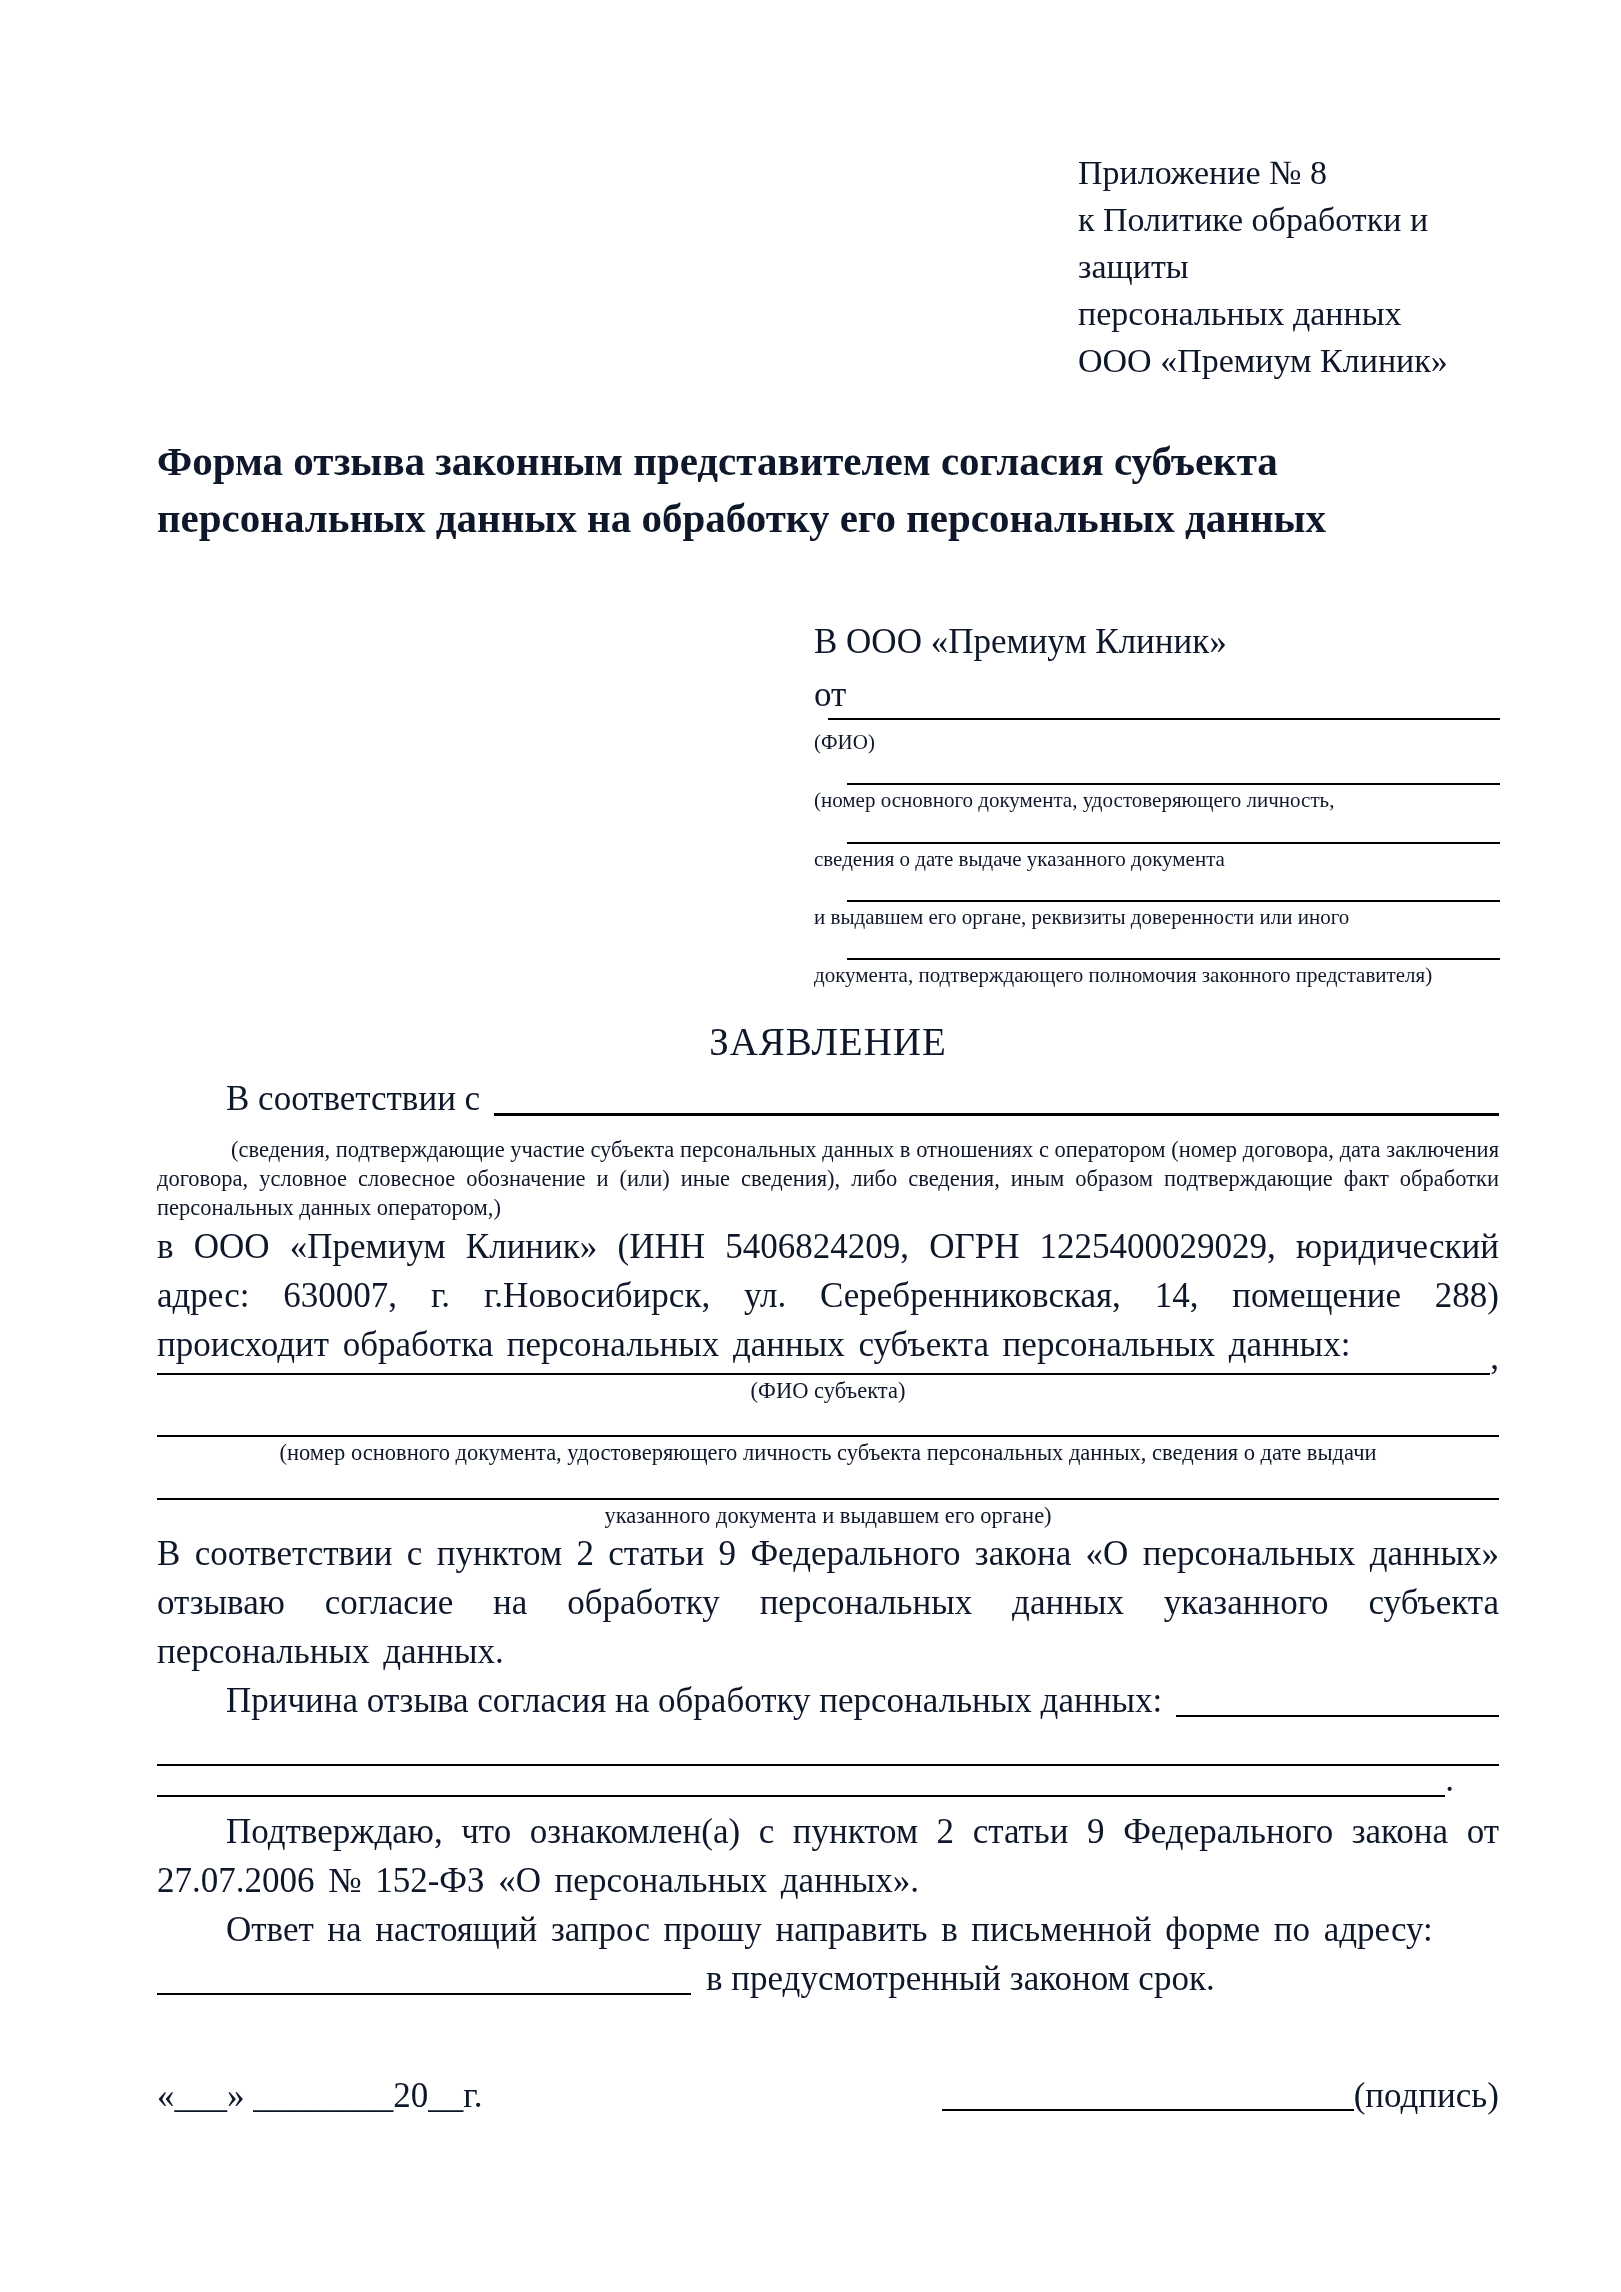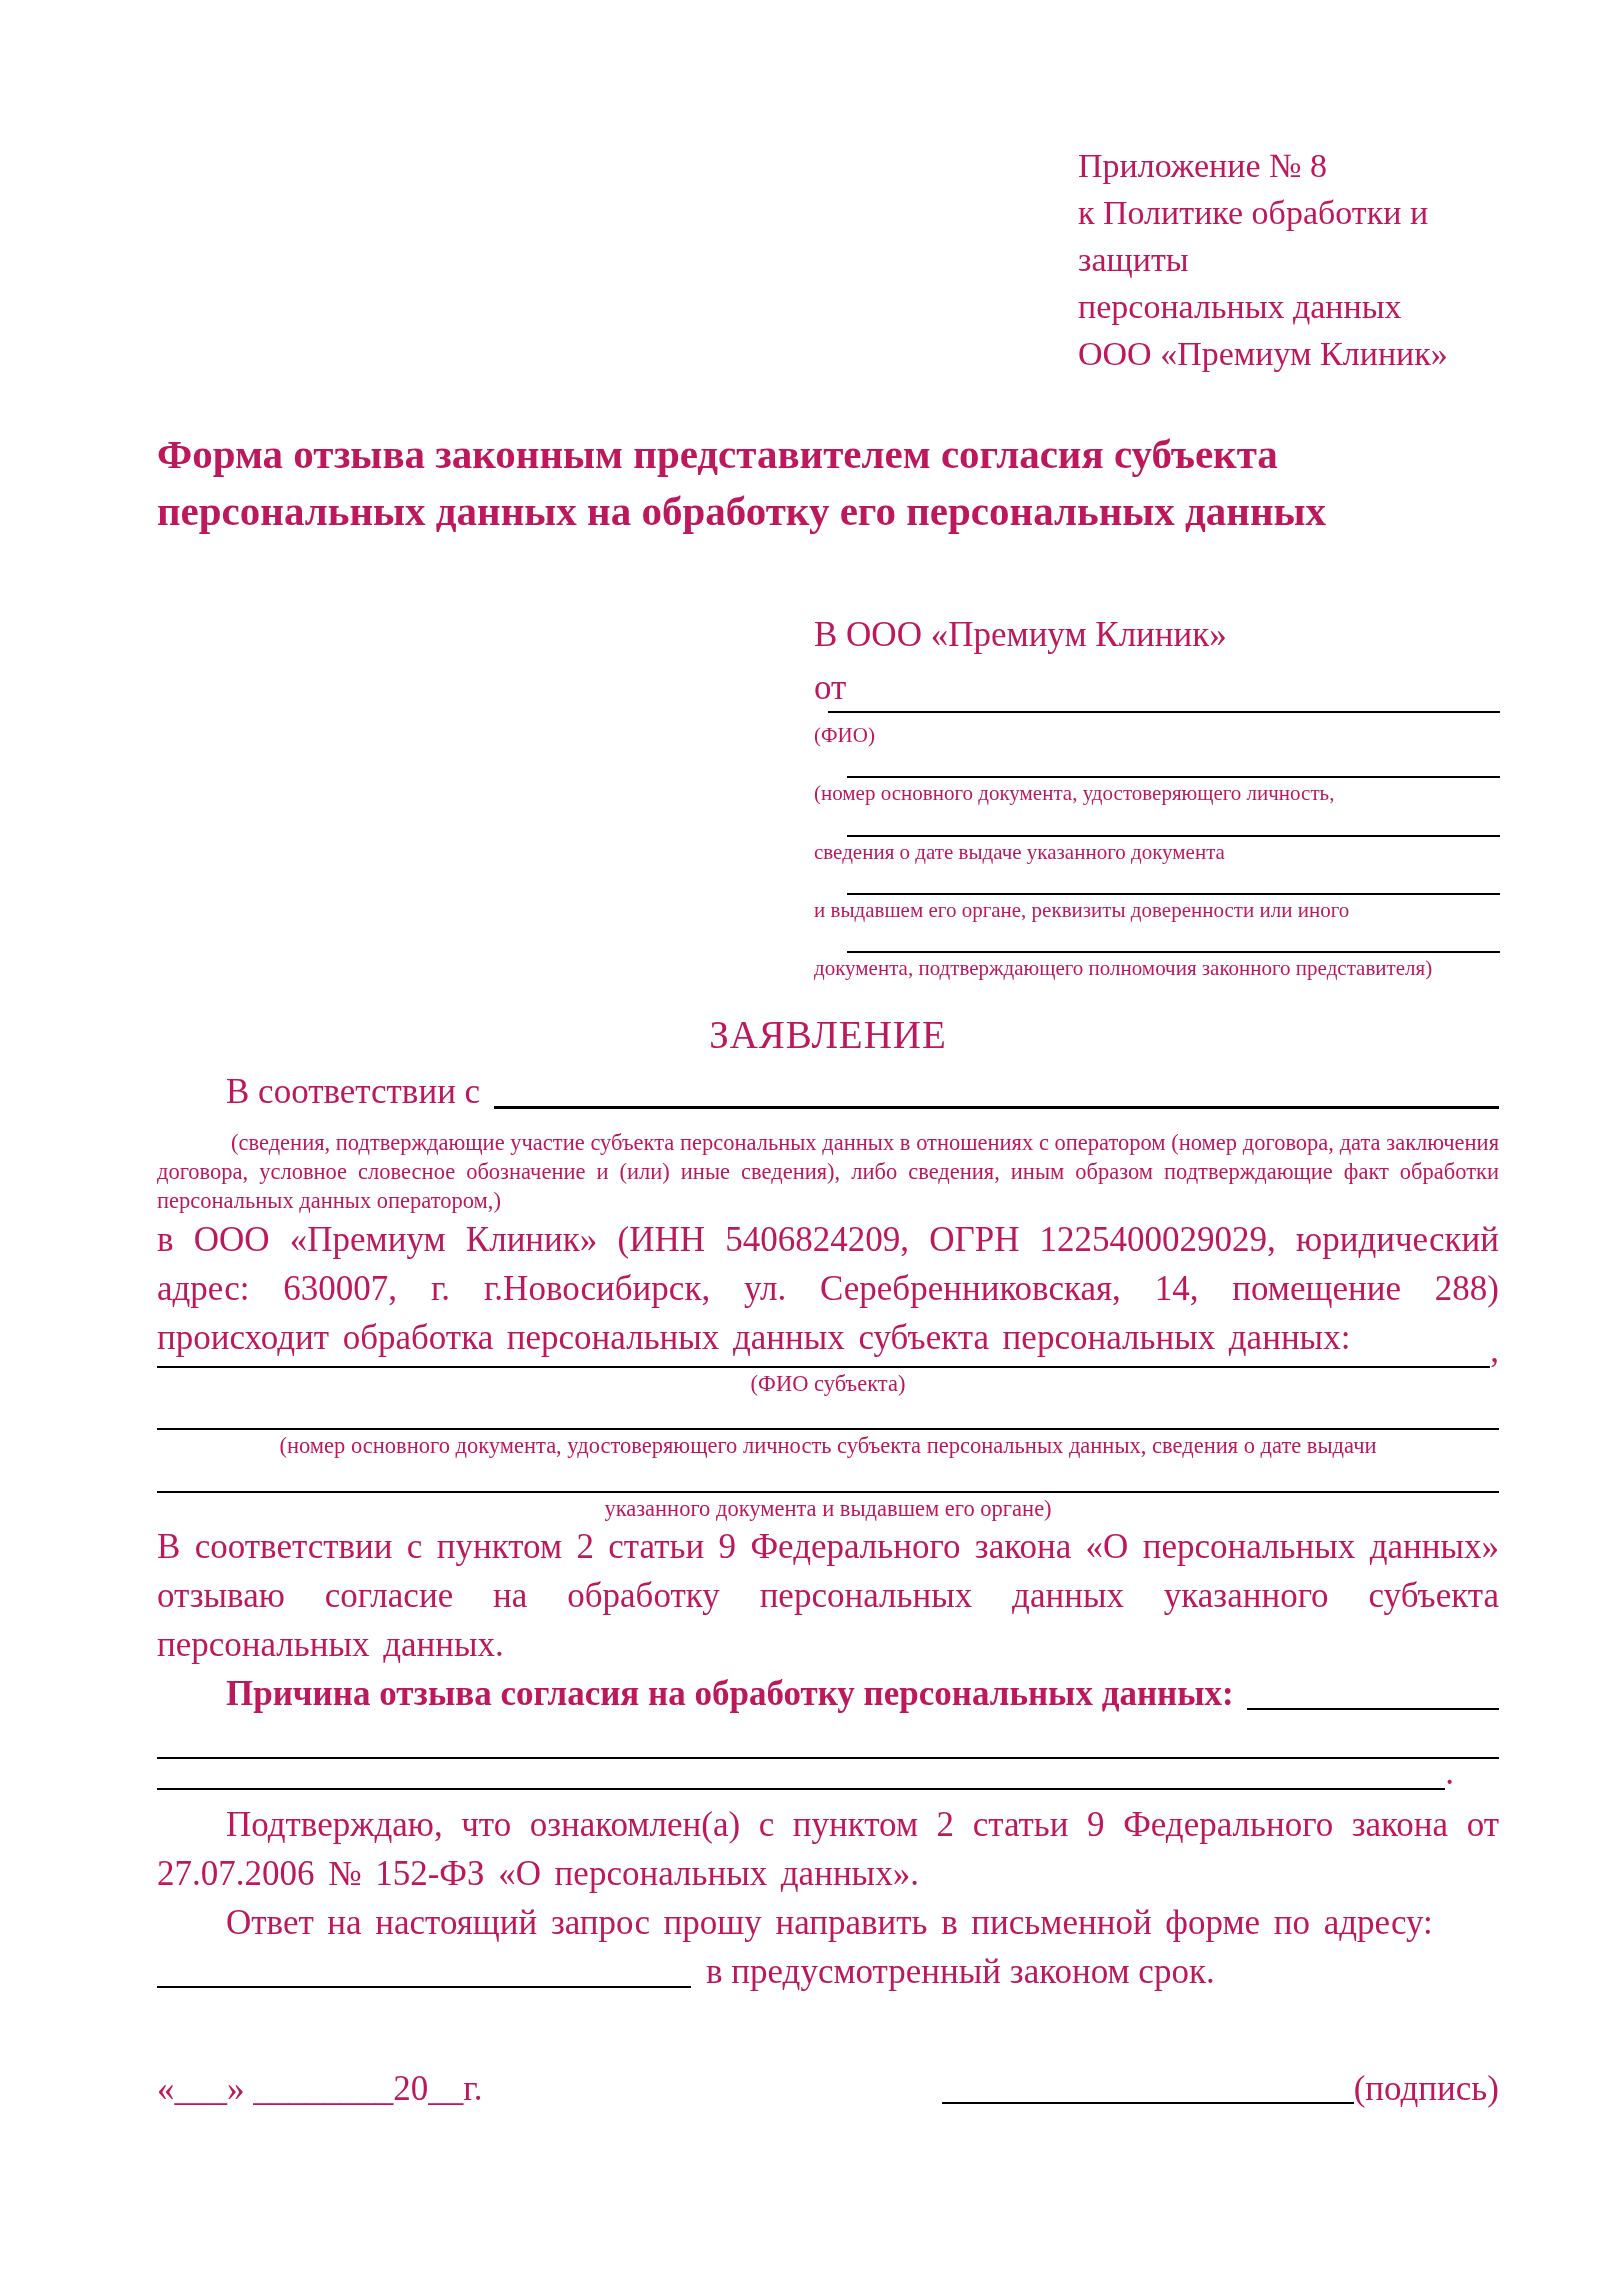--- a/index.html
+++ b/index.html
@@ -2,24 +2,24 @@
 <html><head>
 <meta charset="utf-8">
 <style>
   * { margin:0; padding:0; box-sizing:border-box; }
   html,body { background:#ffffff; }
   .page {
     position:relative;
     width:1621px; height:2293px;
     margin:0 auto;
     background:#ffffff;
-    color:#be185d;
+    color:#0f172a;
     font-family:"Liberation Serif","DejaVu Serif",serif;
     font-size:35px;
-    padding:9px 122px 0 157px;
+    padding:16px 122px 0 157px;
     overflow:hidden;
   }
   .header-note {
     margin-top:133px;
     margin-left:921px;
     font-size:34px;
     line-height:47px;
   }
   .doc-title {
     margin-top:49px;
@@ -47,21 +47,21 @@
     text-align:justify;
     text-indent:74px;
   }
   .para { text-align:justify; line-height:49px; word-spacing:4.9px; }
   .para.indent { text-indent:69px; }
   .rule-row { display:flex; align-items:flex-end; line-height:35px; }
   .rule-row .blank { flex:1; border-bottom:2.9px solid #000; }
   .rule-row .tail { flex:0 0 auto; }
   .fio-rule { height:5.9px; }
   .mid-rule { height:33px; }
-  .reason-row { display:flex; line-height:49px;font-weight:bold; }
+  .reason-row { display:flex; line-height:49px; }
   .reason-row .lbl { flex:0 0 auto; padding-left:69px; }
   .reason-row .blank { flex:1; border-bottom:2.9px solid #000; margin-left:13.7px; margin-bottom:7.8px; }
   .free-rule-1 { height:41px; }
   .free-rule-2 { height:31px; }
   .free-rule-2 .blank { margin-right:0; }
   .free-rule-2 .shorten { flex:0 0 auto; width:45px; border-bottom:none; }
   .confirm { margin-top:9.8px; }
   .reply-row { display:flex; line-height:49px;gap:15px; }
   .reply-row .blank { flex:0 0 auto; width:534px; border-bottom:2.9px solid #000; margin-bottom:7.8px; }
   .reply-row .tail { flex:0 0 auto; }

